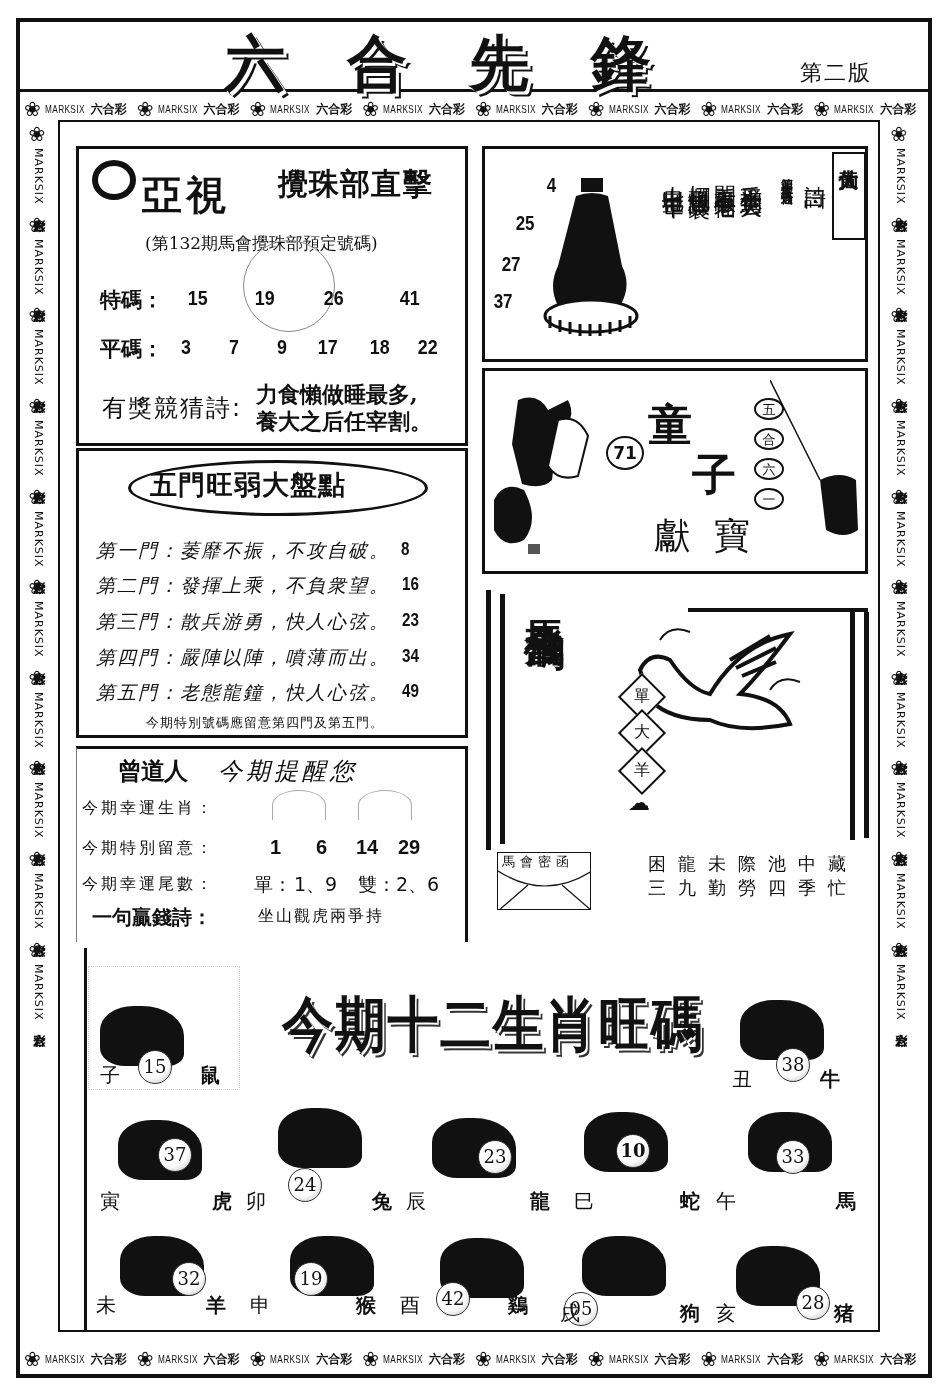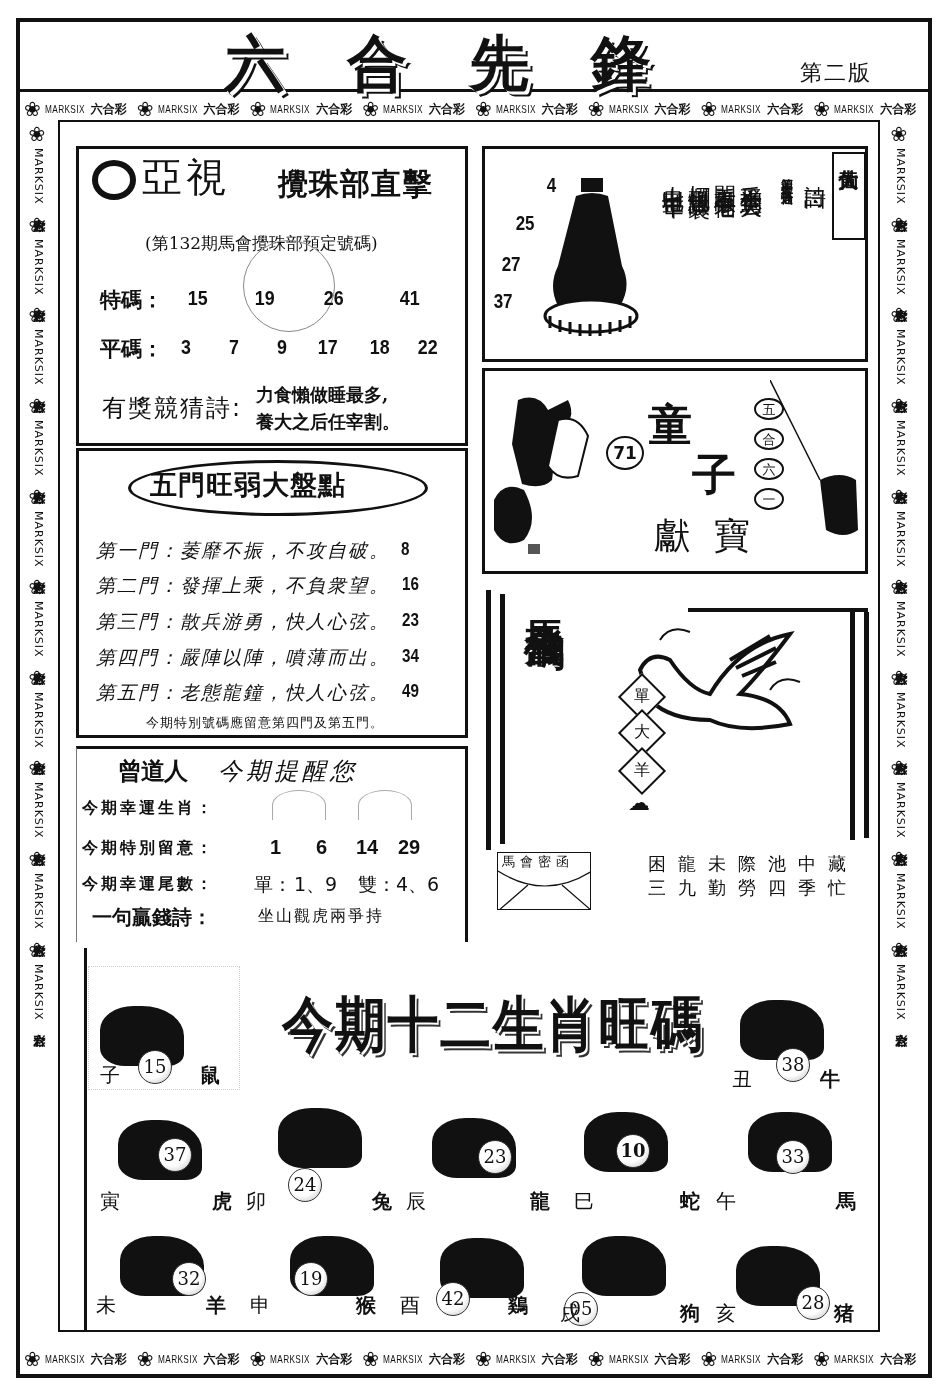--- a/index.html
+++ b/index.html
@@ -23,42 +23,42 @@
   .ticker-v .vunit { display: flex; flex-direction: column; align-items: center; margin-bottom: 6px; }
   .ticker-v .vmk { writing-mode: vertical-rl; font-size: 11px; letter-spacing: 1px; margin: 4px 0; }
   .ticker-v .vlhc { writing-mode: vertical-rl; font-size: 12px; font-weight: bold; }
 
   .inner-frame { left: 58px; top: 120px; width: 822px; height: 1212px; border: 2px solid #111; }
 
   
   .box { border: 3px solid #111; background: #fff; }
   .p1 { left: 76px; top: 146px; width: 392px; height: 300px; }
   .p1-logo { left: 92px; top: 160px; width: 44px; height: 40px; border: 6px solid #111; border-radius: 50%; }
-  .p1-brand { left: 142px; top: 150px; font-size: 40px; font-weight: normal; letter-spacing: 4px; }
+  .p1-brand { left: 142px; top: 168px; font-size: 40px; font-weight: bold; letter-spacing: 4px; }
   .p1-sub { left: 278px; top: 164px; font-size: 30px; font-weight: bold; letter-spacing: 1px; }
   .p1-period { left: 145px; top: 232px; font-size: 17px; font-family: "DejaVu Serif", serif; }
   .stamp { left: 243px; top: 240px; width: 92px; height: 92px; border: 1.5px solid #888; border-radius: 50%; }
   .row-lab { font-size: 21px; font-weight: bold; }
   .num { font-size: 21px; font-family: "Liberation Sans", sans-serif; font-weight: bold; transform: scaleX(0.85); display: inline-block; }
   .poem-lab { left: 102px; top: 392px; font-size: 24px; letter-spacing: 2px; }
-  .poem-text { left: 256px; top: 381px; font-size: 18px; font-weight: bold; font-family: "DejaVu Serif", serif; line-height: 27px; }
+  .poem-text { left: 256px; top: 381px; font-size: 22px; font-weight: bold; font-family: "DejaVu Serif", serif; line-height: 27px; }
 
   
   .p2 { left: 76px; top: 448px; width: 392px; height: 290px; }
   .oval { left: 128px; top: 460px; width: 300px; height: 56px; border: 3px solid #111; border-radius: 50%; }
   .oval-t { left: 150px; top: 467px; width: 256px; font-size: 27px; font-weight: bold; letter-spacing: 1px; }
   .gate { left: 96px; font-size: 19px; letter-spacing: 2px; white-space: nowrap; font-style: italic; }
   .gate-n { left: 400px; font-size: 19px; font-weight: bold; font-family: "Liberation Sans", sans-serif; transform: scaleX(0.8); }
   .gate-note { left: 146px; top: 714px; font-size: 13px; letter-spacing: 1px; }
 
   
   .p3 { left: 76px; top: 746px; width: 392px; height: 196px; border-right: 3px solid #111; border-top: 3px solid #111; border-left: 1px solid #777; }
   .p3-head1 { left: 118px; top: 755px; font-size: 24px; font-weight: bold; letter-spacing: -1px; }
   .p3-head2 { left: 218px; top: 755px; font-size: 24px; letter-spacing: 4px; font-family: "DejaVu Serif", serif; font-style: italic; }
-  .p3-lab { left: 82px; font-size: 16px; letter-spacing: 3px; font-weight: bold; }
+  .p3-lab { left: 82px; font-size: 16px; letter-spacing: 3px; }
   .p3-val { font-size: 20px; font-weight: bold; font-family: "Liberation Sans", sans-serif; }
   .p3-odd { font-size: 19px; }
   .ring { width: 54px; height: 30px; border: 1px solid #aaa; border-radius: 50% 50% 0 0; border-bottom: none; }
 
   
   .r1 { left: 482px; top: 146px; width: 386px; height: 216px; }
   .sage { left: 536px; top: 168px; width: 110px; height: 170px; }
   .sage-num { font-size: 20px; font-weight: bold; font-family: "Liberation Sans", sans-serif; transform: scaleX(0.85); }
   .vcol { writing-mode: vertical-rl; font-size: 22px; line-height: 26px; letter-spacing: 2px; }
   .huang { left: 832px; top: 152px; width: 34px; height: 88px; border: 2px solid #111; }
@@ -346,21 +346,21 @@
 <div class="abs p3-lab" style="top:838px;">今期特別留意：</div>
 <div class="abs p3-val" style="left:270px; top:836px;">1</div>
 <div class="abs p3-val" style="left:316px; top:836px;">6</div>
 <div class="abs p3-val" style="left:356px; top:836px;">14</div>
 <div class="abs p3-val" style="left:398px; top:836px;">29</div>
 
 <div class="abs p3-lab" style="top:874px;">今期幸運尾數：</div>
 <div class="abs p3-odd" style="left:254px; top:872px;">單：</div>
 <div class="abs p3-odd" style="left:294px; top:872px;">1、9</div>
 <div class="abs p3-odd" style="left:358px; top:872px;">雙：</div>
-<div class="abs p3-odd" style="left:396px; top:872px;">4、6</div>
+<div class="abs p3-odd" style="left:396px; top:872px;">2、6</div>
 
 <div class="abs" style="left:92px; top:904px; font-size:20px; font-weight:bold;">一句贏錢詩：</div>
 <div class="abs" style="left:258px; top:906px; font-size:16px; letter-spacing:2px;">坐山觀虎兩爭持</div>
 
 <div class="abs box r1"></div>
 <svg class="abs sage" viewBox="0 0 110 170">
   <path d="M45 10 h22 v14 h-22z M40 28 q16-6 32 0 l14 70 q10 20 -2 40 l-20 10 h-20 l-22-10 q-10-20 0-40z" fill="#111"></path>
   <ellipse cx="55" cy="148" rx="46" ry="16" fill="#fff" stroke="#111" stroke-width="3"></ellipse>
   <path d="M14 148 l0 12 M24 152 l0 12 M34 154 l0 12 M44 156 l0 12 M54 156 l0 12 M64 156 l0 12 M74 154 l0 12 M84 152 l0 12 M94 148 l0 12" stroke="#111" stroke-width="3"></path>
 </svg>

